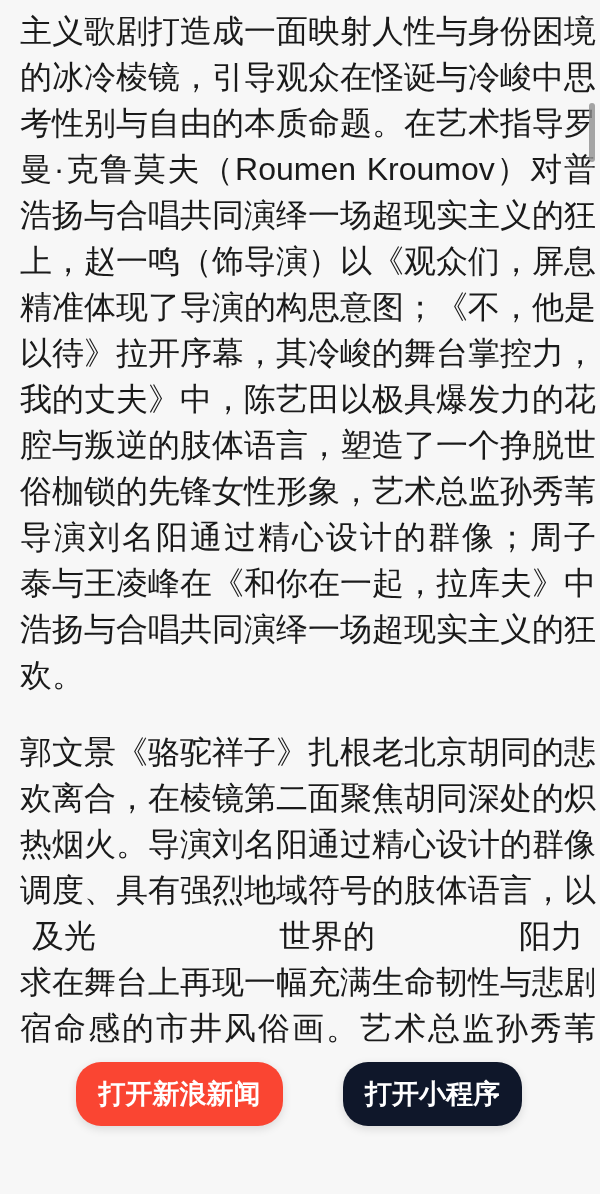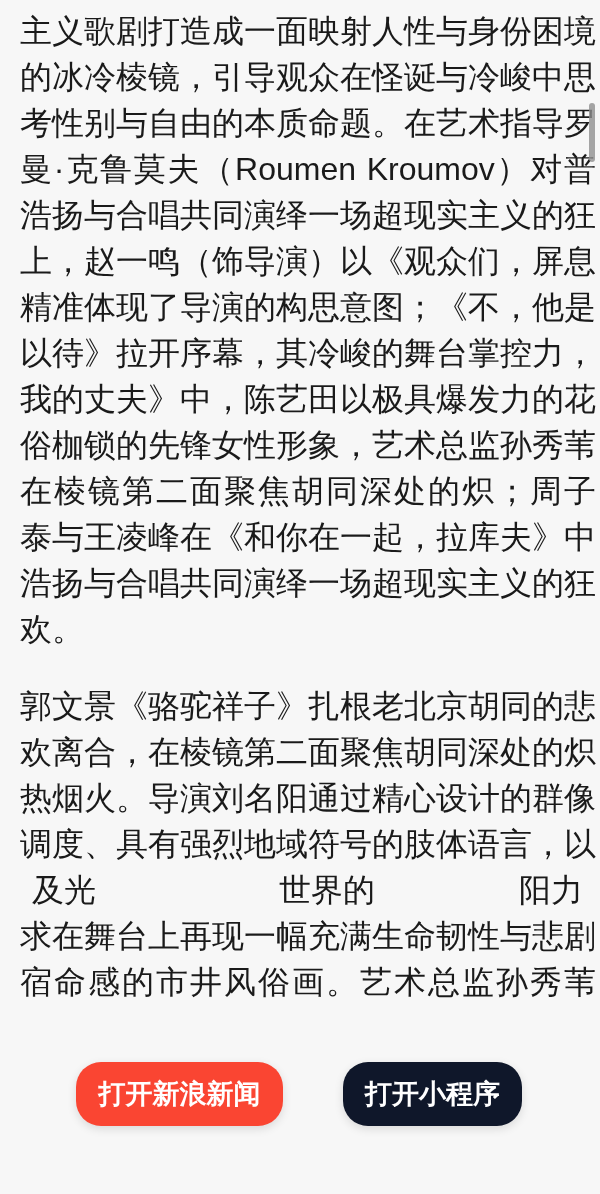--- a/index.html
+++ b/index.html
@@ -68,22 +68,23 @@
   <div class="paragraph">
     <div class="line">主义歌剧打造成一面映射人性与身份困境</div>
     <div class="line">的冰冷棱镜，引导观众在怪诞与冷峻中思</div>
     <div class="line">考性别与自由的本质命题。在艺术指导罗</div>
     <div class="line">曼·克鲁莫夫（Roumen Kroumov）对普朗</div>
     <div class="line">浩扬与合唱共同演绎一场超现实主义的狂</div>
     <div class="line">上，赵一鸣（饰导演）以《观众们，屏息</div>
     <div class="line">精准体现了导演的构思意图；《不，他是</div>
     <div class="line">以待》拉开序幕，其冷峻的舞台掌控力，</div>
     <div class="line">我的丈夫》中，陈艺田以极具爆发力的花</div>
+    <div class="line">腔与叛逆的肢体语言，塑造了一个挣脱世</div>
     <div class="line">俗枷锁的先锋女性形象，艺术总监孙秀苇</div>
-    <div class="line">在棱镜第二面聚焦胡同深处的炽；周子</div>
+    <div class="line">导演刘名阳通过精心设计的群像；周子</div>
     <div class="line">泰与王凌峰在《和你在一起，拉库夫》中</div>
     <div class="line">浩扬与合唱共同演绎一场超现实主义的狂</div>
     <div class="line line-last">欢。</div>
   </div>
 
   <div class="paragraph">
     <div class="line">郭文景《骆驼祥子》扎根老北京胡同的悲</div>
     <div class="line">欢离合，在棱镜第二面聚焦胡同深处的炽</div>
     <div class="line">热烟火。导演刘名阳通过精心设计的群像</div>
     <div class="line">调度、具有强烈地域符号的肢体语言，以</div>

